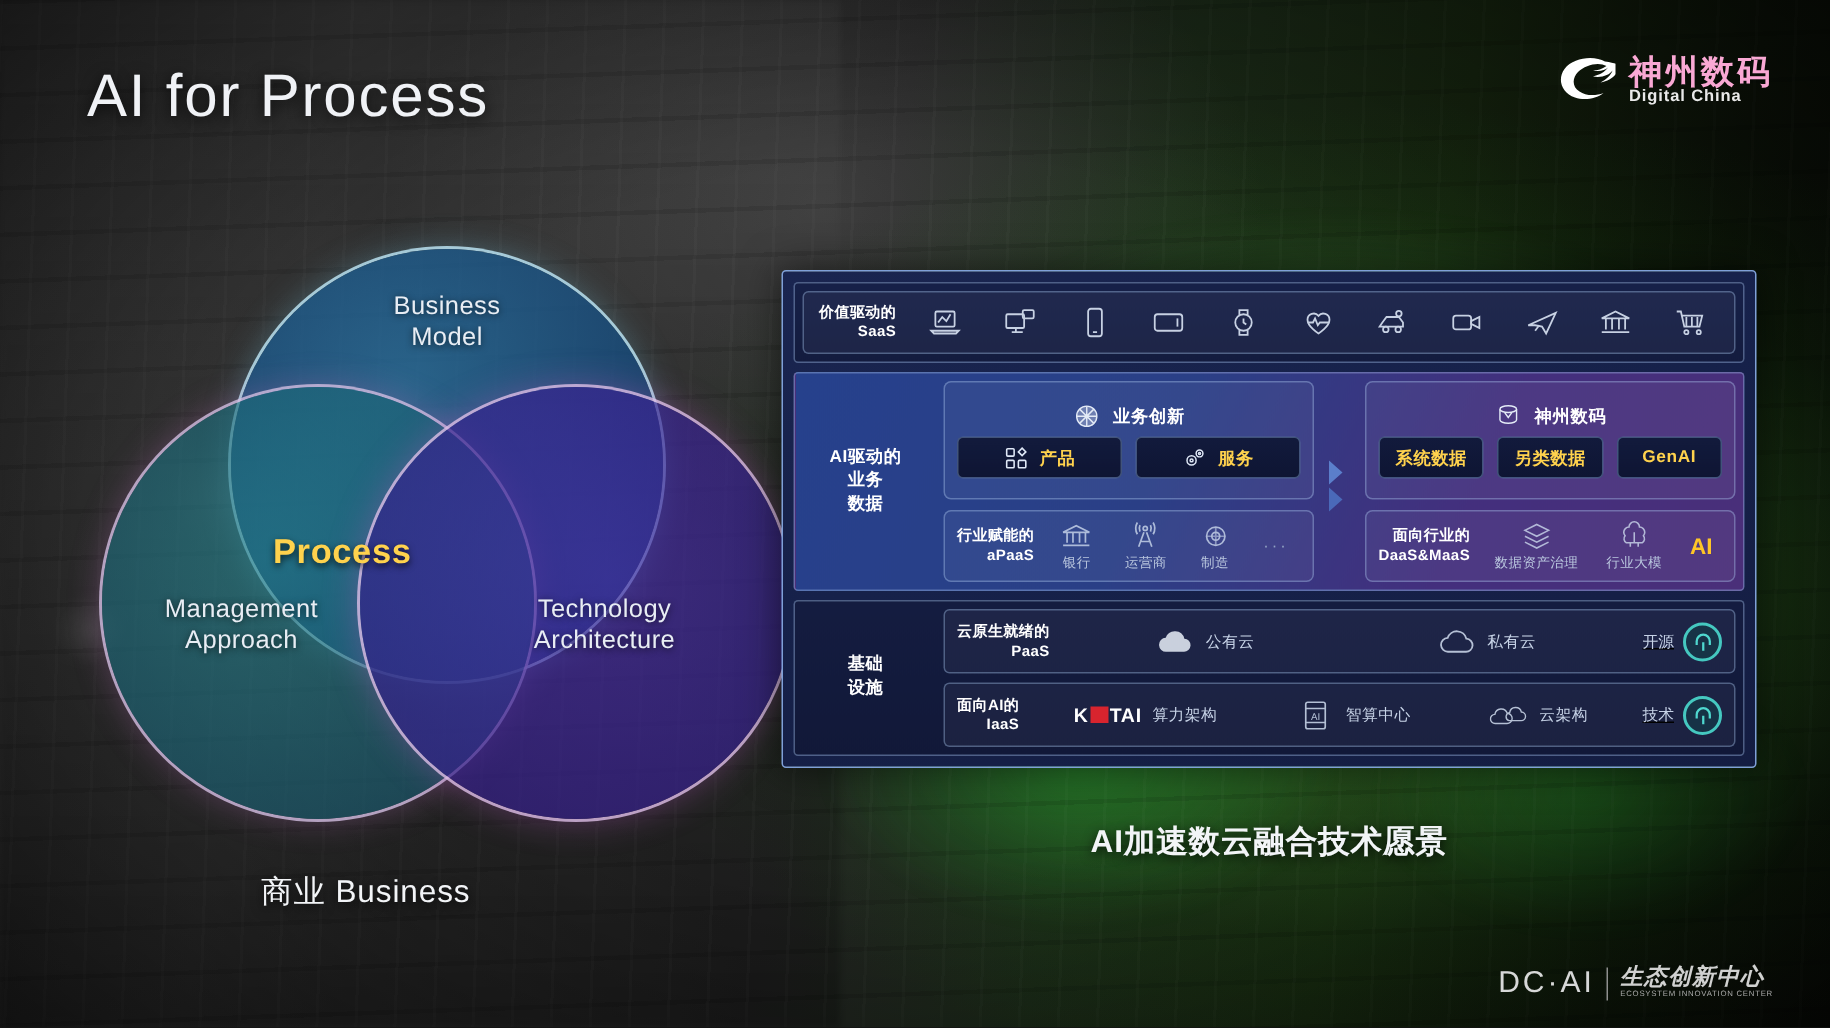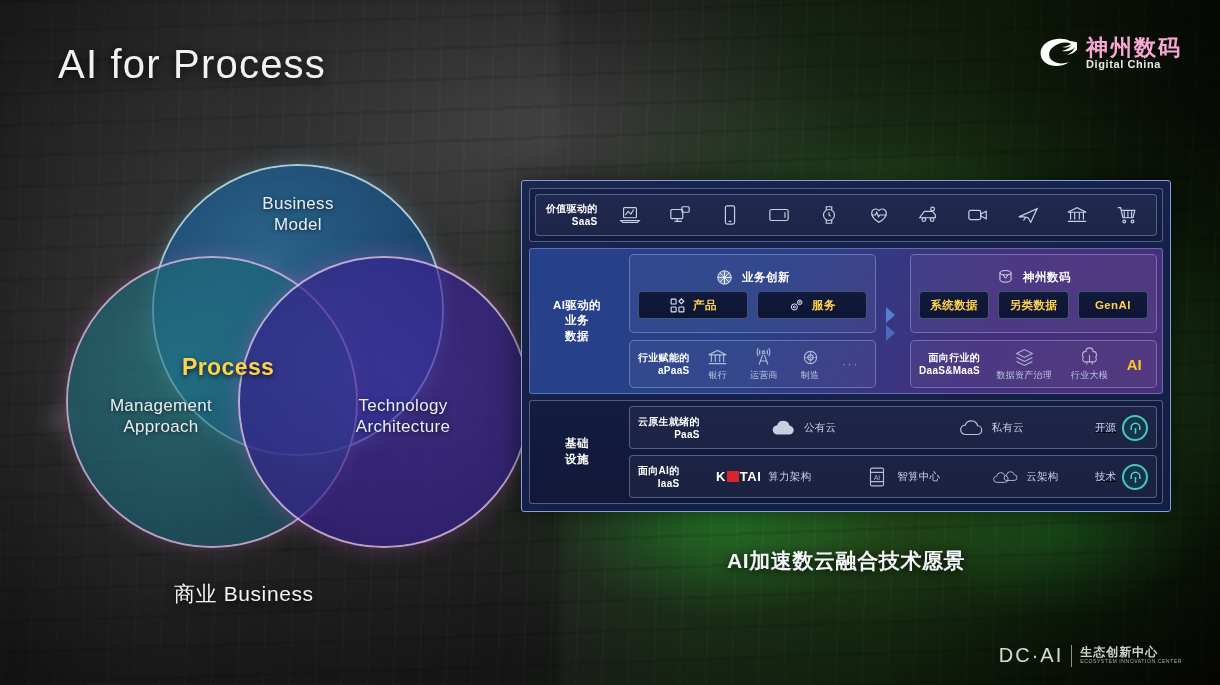--- a/index.html
+++ b/index.html
@@ -193,21 +193,21 @@
   .badge svg { width: 15px; height: 15px; }
   .kutai { display: flex; align-items: center; gap: 1px; font-size: 13px; font-weight: 700; color: #ffffff; letter-spacing: .5px; }
   .kutai .sq { width: 12px; height: 11px; background: #d8242e; display: inline-block; }
   .bigai { color: #ffc627; font-size: 15px; font-weight: 700; }
 
   
   .dcai { position: absolute; right: 38px; bottom: 18px; display: flex; align-items: center; gap: 8px; opacity: .92; }
   .dcai-main { font-size: 20px; font-weight: 300; color: #e9e9ea; letter-spacing: 2px; }
   .dcai-bar { width: 1px; height: 22px; background: #9a9a9a; }
   .dcai-txt { line-height: 1.1; }
-  .dcai-cn { font-size: 12px; font-weight: 700; color: #e2e2e2; letter-spacing: 1px; }
+  .dcai-cn { font-size: 15px; font-weight: 700; color: #e2e2e2; letter-spacing: 1px; font-style: italic; }
   .dcai-en { font-size: 5.2px; color: #b8b8b8; letter-spacing: .5px; }
 </style>
 </head>
 <body>
 
 <div class="bg"></div>
 <div class="bg-machine"></div>
 <div class="bg-car"></div>
 <div class="bg-texture"></div>
 <div class="vignette"></div>

